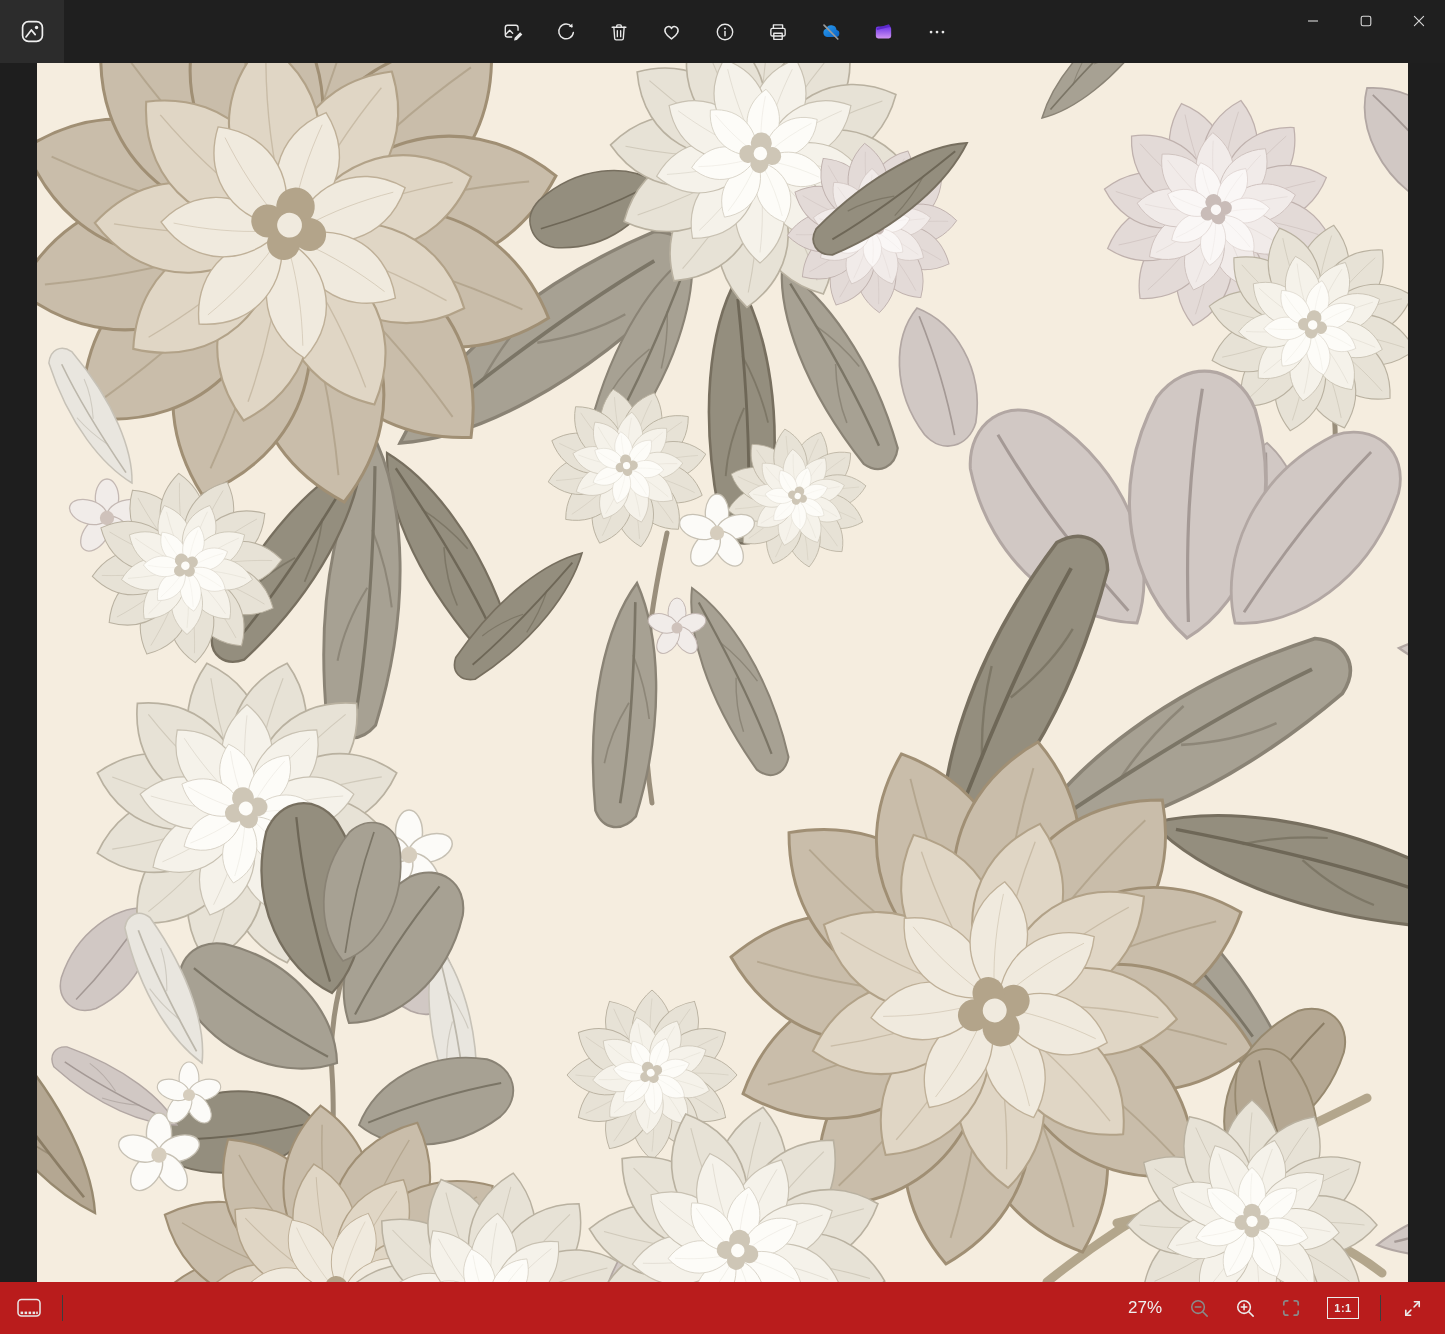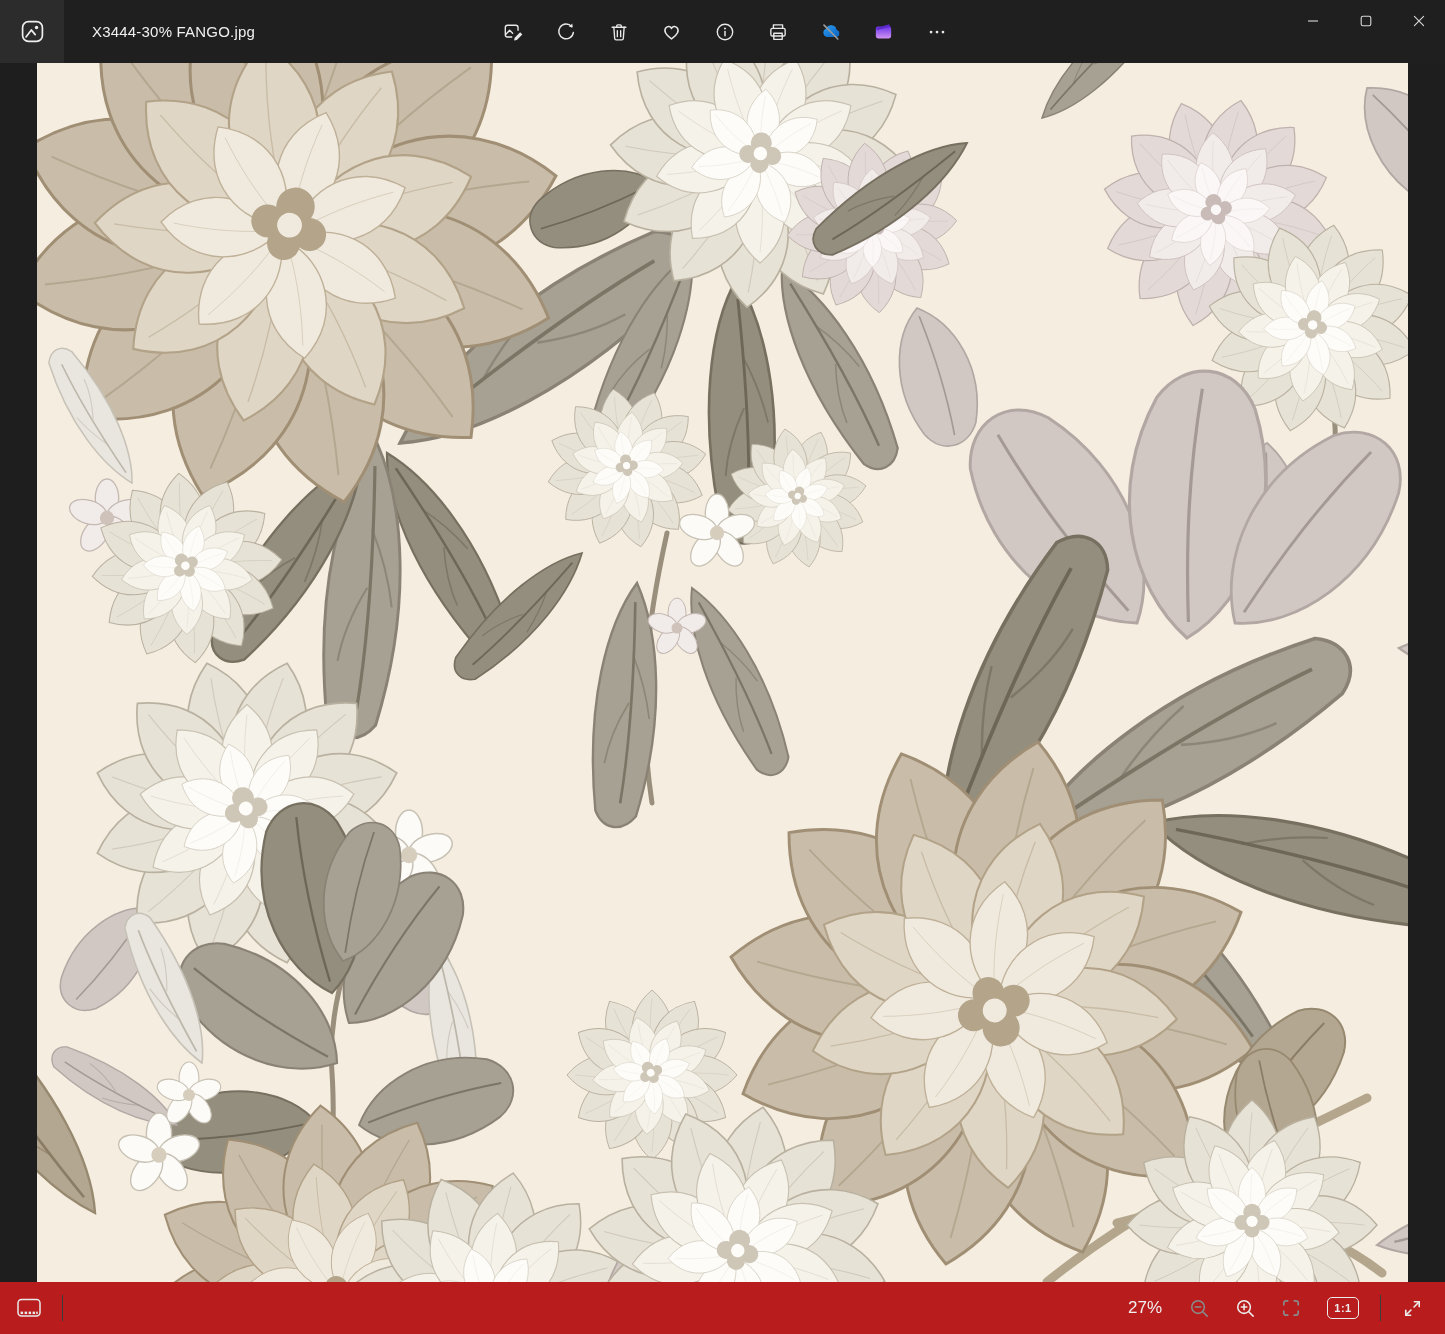--- a/index.html
+++ b/index.html
@@ -20,21 +20,21 @@
 
   
   .statusbar{position:absolute;left:0;bottom:0;width:1445px;height:52px;background:#b91c1c;}
   .filmstrip-btn{position:absolute;left:8px;top:0;width:42px;height:52px;display:flex;align-items:center;justify-content:center;cursor:pointer;}
   .sb-divider{position:absolute;width:1px;height:26px;top:13px;background:#3d3d3d;}
   .sb-right{position:absolute;right:10px;top:0;height:52px;display:flex;align-items:center;}
   .zoom-label{color:#f0f0f0;font-size:17px;margin-right:14px;}
   .sb-btn{width:46px;height:52px;display:flex;align-items:center;justify-content:center;cursor:pointer;}
   .ratio-btn{margin:0 6px;}
   .ratio-box{display:flex;align-items:center;justify-content:center;border:1.7px solid #ececec;
-    border-radius:5px;width:30px;height:20px;color:#ececec;font-size:11px;font-weight:bold;letter-spacing:.5px;}
+    border-radius:0;width:30px;height:20px;color:#ececec;font-size:11px;font-weight:bold;letter-spacing:.5px;}
   .sb-right .divider-inline{width:1px;height:26px;background:#3d3d3d;margin:0 8px;}
 
   
   .viewer{position:absolute;top:63px;left:0;width:1445px;height:1219px;background:#1e1e1e;}
   .photo{position:absolute;left:37px;top:0;width:1371px;height:1219px;background:#f5eddf;cursor:default;}
   .photo svg{display:block;}
 
   
   .peony-taupe{--r1f:#c9bdaa;--r1s:#a08f74;--r2f:#e0d6c5;--r2s:#b2a288;--r3f:#f0eade;--r3s:#bfb098;--cf:#b3a48a;}
   .peony-white{--r1f:#e7e2d6;--r1s:#b9b1a0;--r2f:#f5f2ea;--r2s:#c8c1b2;--r3f:#fdfcf8;--r3s:#d3cdc0;--cf:#cec6b6;}
@@ -55,21 +55,20 @@
   <div class="titlebar">
     <div class="app-tile">
       <svg width="27" height="27" viewBox="0 0 24 24">
         <g fill="none" stroke="#f0f0f0" stroke-width="1.5" stroke-linecap="round" stroke-linejoin="round">
           <rect x="3.2" y="3.2" width="17.6" height="17.6" rx="5.2"></rect>
           <path d="M6.2 16.8 L11 10.6 L14.4 14.8"></path>
         </g>
         <circle cx="15.6" cy="8.4" r="1.5" fill="#f0f0f0"></circle>
       </svg>
     </div>
-    <div class="filename">X3444-30% FANGO.jpg</div>
 
     <div class="toolbar">
       <div class="tool-btn">
         <svg width="22" height="22" viewBox="0 0 24 24">
           <g fill="none" stroke="#e8e8e8" stroke-width="1.5" stroke-linecap="round" stroke-linejoin="round">
             <path d="M17.5 10.2 V7.1 a2.4 2.4 0 0 0 -2.4 -2.4 H6 A2.4 2.4 0 0 0 3.6 7.1 v8 A2.4 2.4 0 0 0 6 17.5 h4.6"></path>
             <path d="M4.2 14.5 L8.4 10.2 L11.6 13.4"></path>
           </g>
           <path d="M13.2 21.2 l0.6 -3 6 -6 2.4 2.4 -6 6 -3 0.6 z" fill="#e8e8e8"></path>
         </svg>

